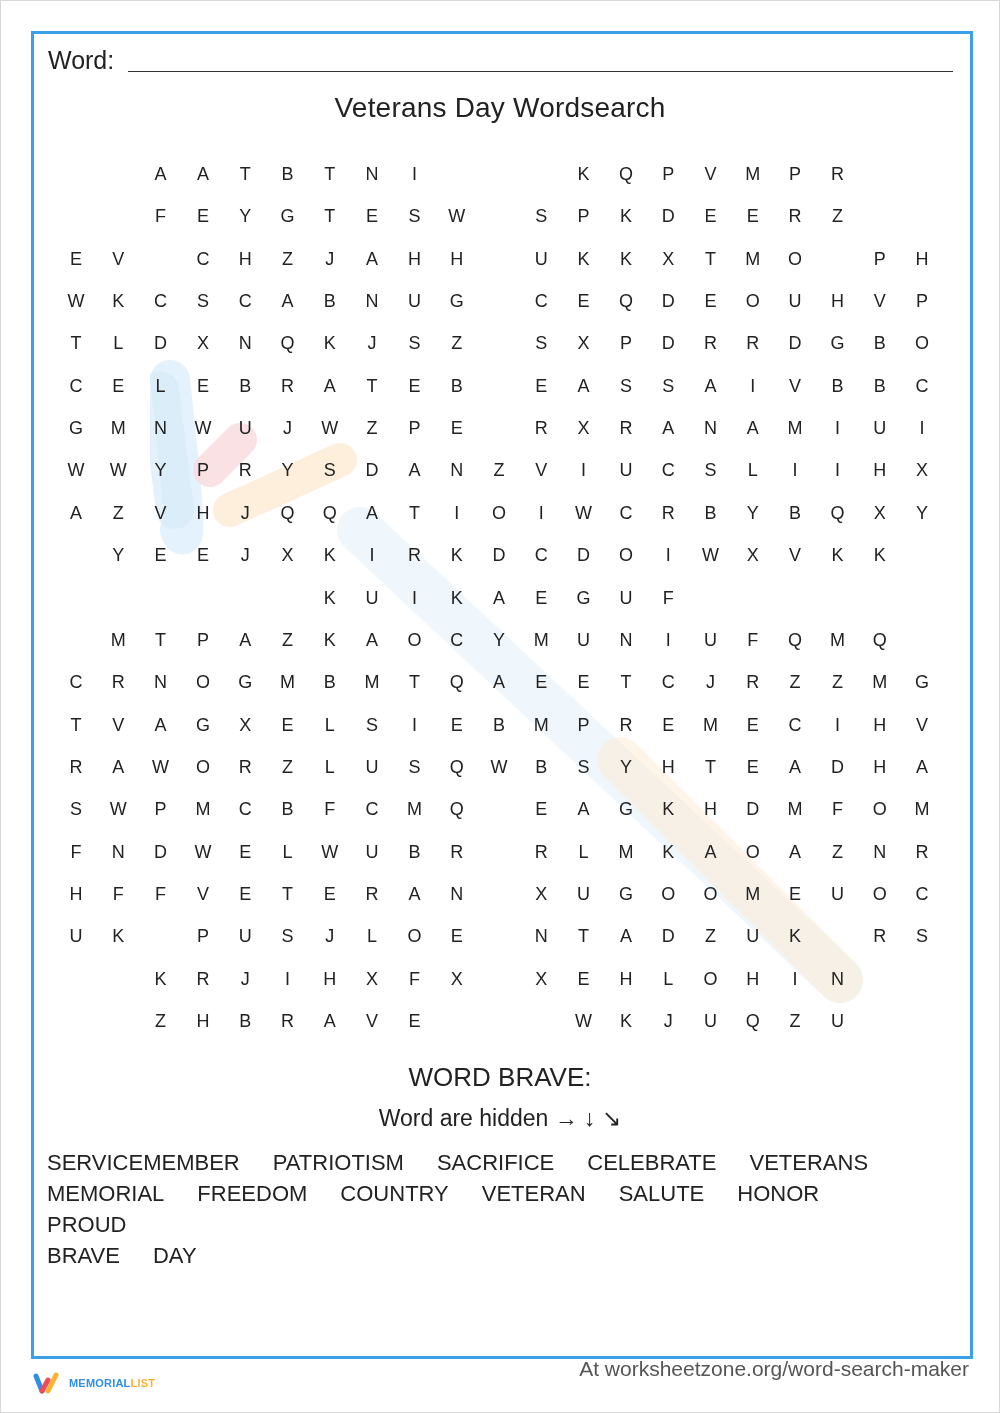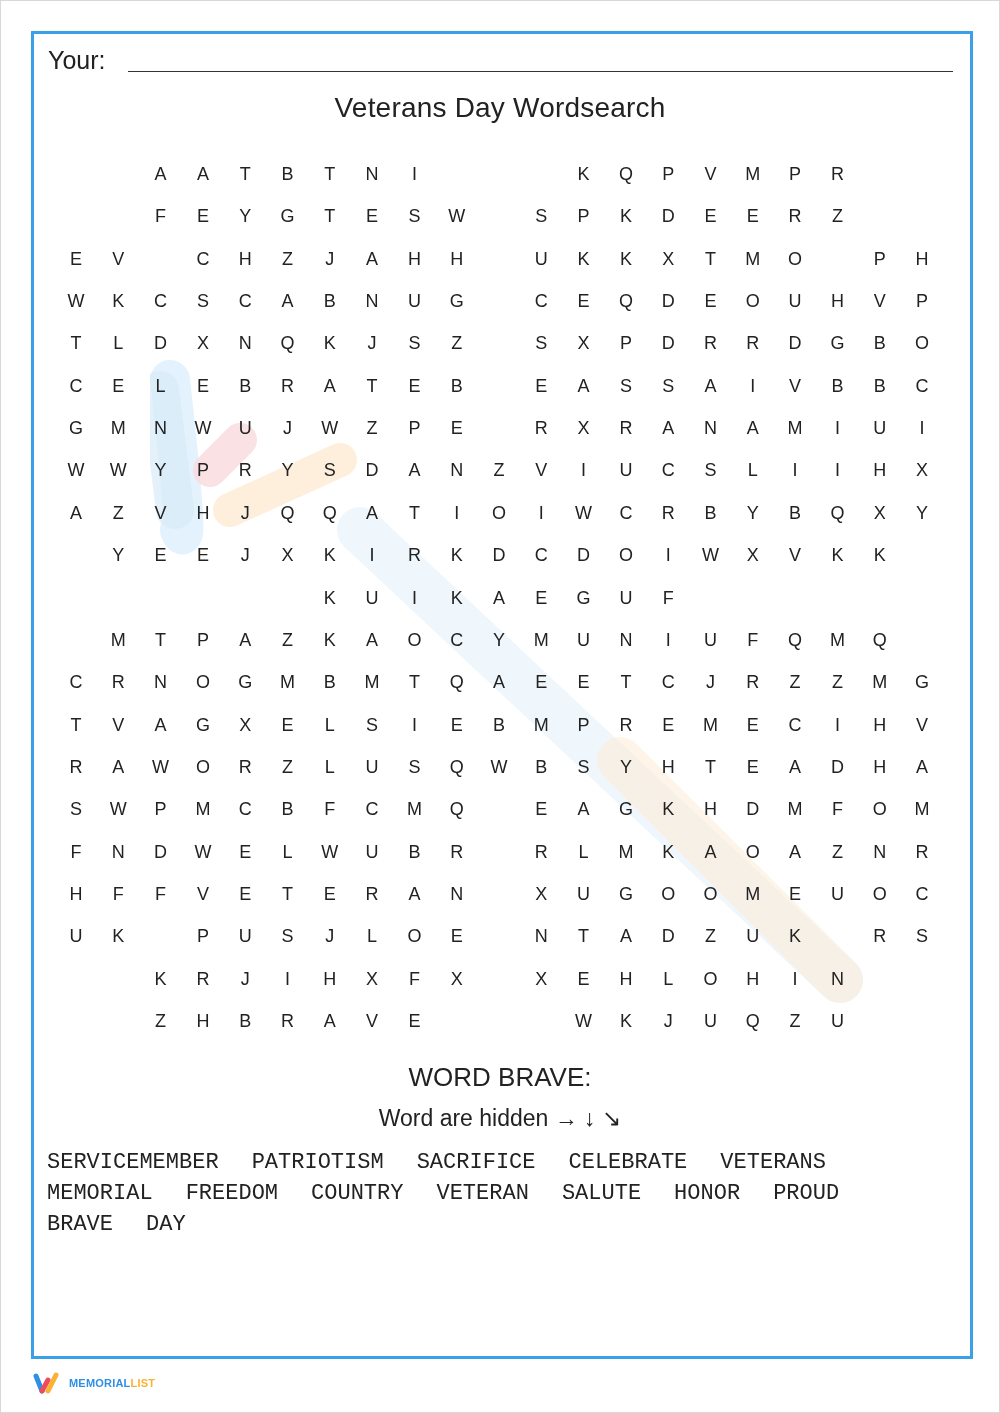--- a/index.html
+++ b/index.html
@@ -7,33 +7,33 @@
   .outer{position:absolute;left:0;top:0;width:998px;height:1411px;border:1px solid #d8d8d8;}
   .frame{position:absolute;left:31px;top:31px;width:936px;height:1322px;border:3px solid #3aa0e8;}
   .name-row{position:absolute;left:48px;top:46px;font-size:25px;color:#222;display:flex;align-items:flex-end;}
   .name-line{position:absolute;left:128px;top:71px;width:825px;height:0;border-top:1.5px solid #333;}
   .title{position:absolute;left:0;width:1000px;top:92px;text-align:center;font-size:28px;color:#222;letter-spacing:0.2px;}
   .grid{position:absolute;left:0;top:0;}
   .cell{position:absolute;width:30px;height:30px;margin-left:-15px;margin-top:-15px;text-align:center;line-height:30px;font-size:18px;color:#222;letter-spacing:0;}
   .watermark{position:absolute;left:150px;top:360px;width:760px;height:680px;pointer-events:none;}
   .wl-title{position:absolute;left:0;width:1000px;top:1062px;text-align:center;font-size:26px;color:#222;}
   .wl-sub{position:absolute;left:0;width:1000px;top:1105px;text-align:center;font-size:23px;color:#222;}
-  .words{position:absolute;left:47px;top:1147px;width:915px;font-size:22px;color:#222;line-height:31px;font-family:Liberation Mono, monospace;}
+  .words{position:absolute;left:47px;top:1147px;width:915px;font-size:22px;color:#222;line-height:31px;}
   .word{display:inline-block;margin-right:33px;}
   .logo{position:absolute;left:33px;top:1372px;display:flex;align-items:center;}
   .logo-text{font-size:11px;font-weight:bold;margin-left:8px;letter-spacing:0.2px;}
   .footer{position:absolute;right:31px;top:1356px;text-align:right;font-size:21px;color:#555;line-height:26px;}
 </style>
 </head>
 <body>
 
 <div class="outer"></div>
 <div class="frame"></div>
 
-<div class="name-row">Your:</div>
+<div class="name-row">Word:</div>
 <div class="name-line"></div>
 
 <div class="title">Veterans Day Wordsearch</div>
 
 <svg class="watermark" viewBox="0 0 760 680">
   <path d="M20 20 Q40 200 30 170" stroke="#d7ecfb" stroke-width="40" fill="none" stroke-linecap="round" opacity="0.7"></path>
   <path d="M10 30 L25 150" stroke="#d8ebfa" stroke-width="38" fill="none" stroke-linecap="round" opacity="0.7"></path>
   <path d="M60 110 L90 80" stroke="#f9d9dd" stroke-width="34" fill="none" stroke-linecap="round" opacity="0.8"></path>
   <path d="M80 150 L190 100" stroke="#fdebd3" stroke-width="34" fill="none" stroke-linecap="round" opacity="0.8"></path>
   <path d="M210 170 L690 620" stroke="#e2f0fb" stroke-width="46" fill="none" stroke-linecap="round" opacity="0.55"></path>
@@ -438,13 +438,14 @@
 <div class="logo">
   <svg width="28" height="22" viewBox="0 0 28 22">
     <path d="M3 4 L9 19" stroke="#2f8fe6" stroke-width="5" stroke-linecap="round"></path>
     <path d="M9 19 L15 8" stroke="#ef4b5e" stroke-width="5" stroke-linecap="round"></path>
     <path d="M15 19 L23 3" stroke="#f9b233" stroke-width="5" stroke-linecap="round"></path>
   </svg>
   <span class="logo-text"><span style="color:#2f8fe6">MEMORIAL</span><span style="color:#f9b233">LIST</span></span>
 </div>
 
 <div class="footer">
+  <div>At worksheetzone.org/word-search-maker</div>
 </div>
 
 </body></html>

